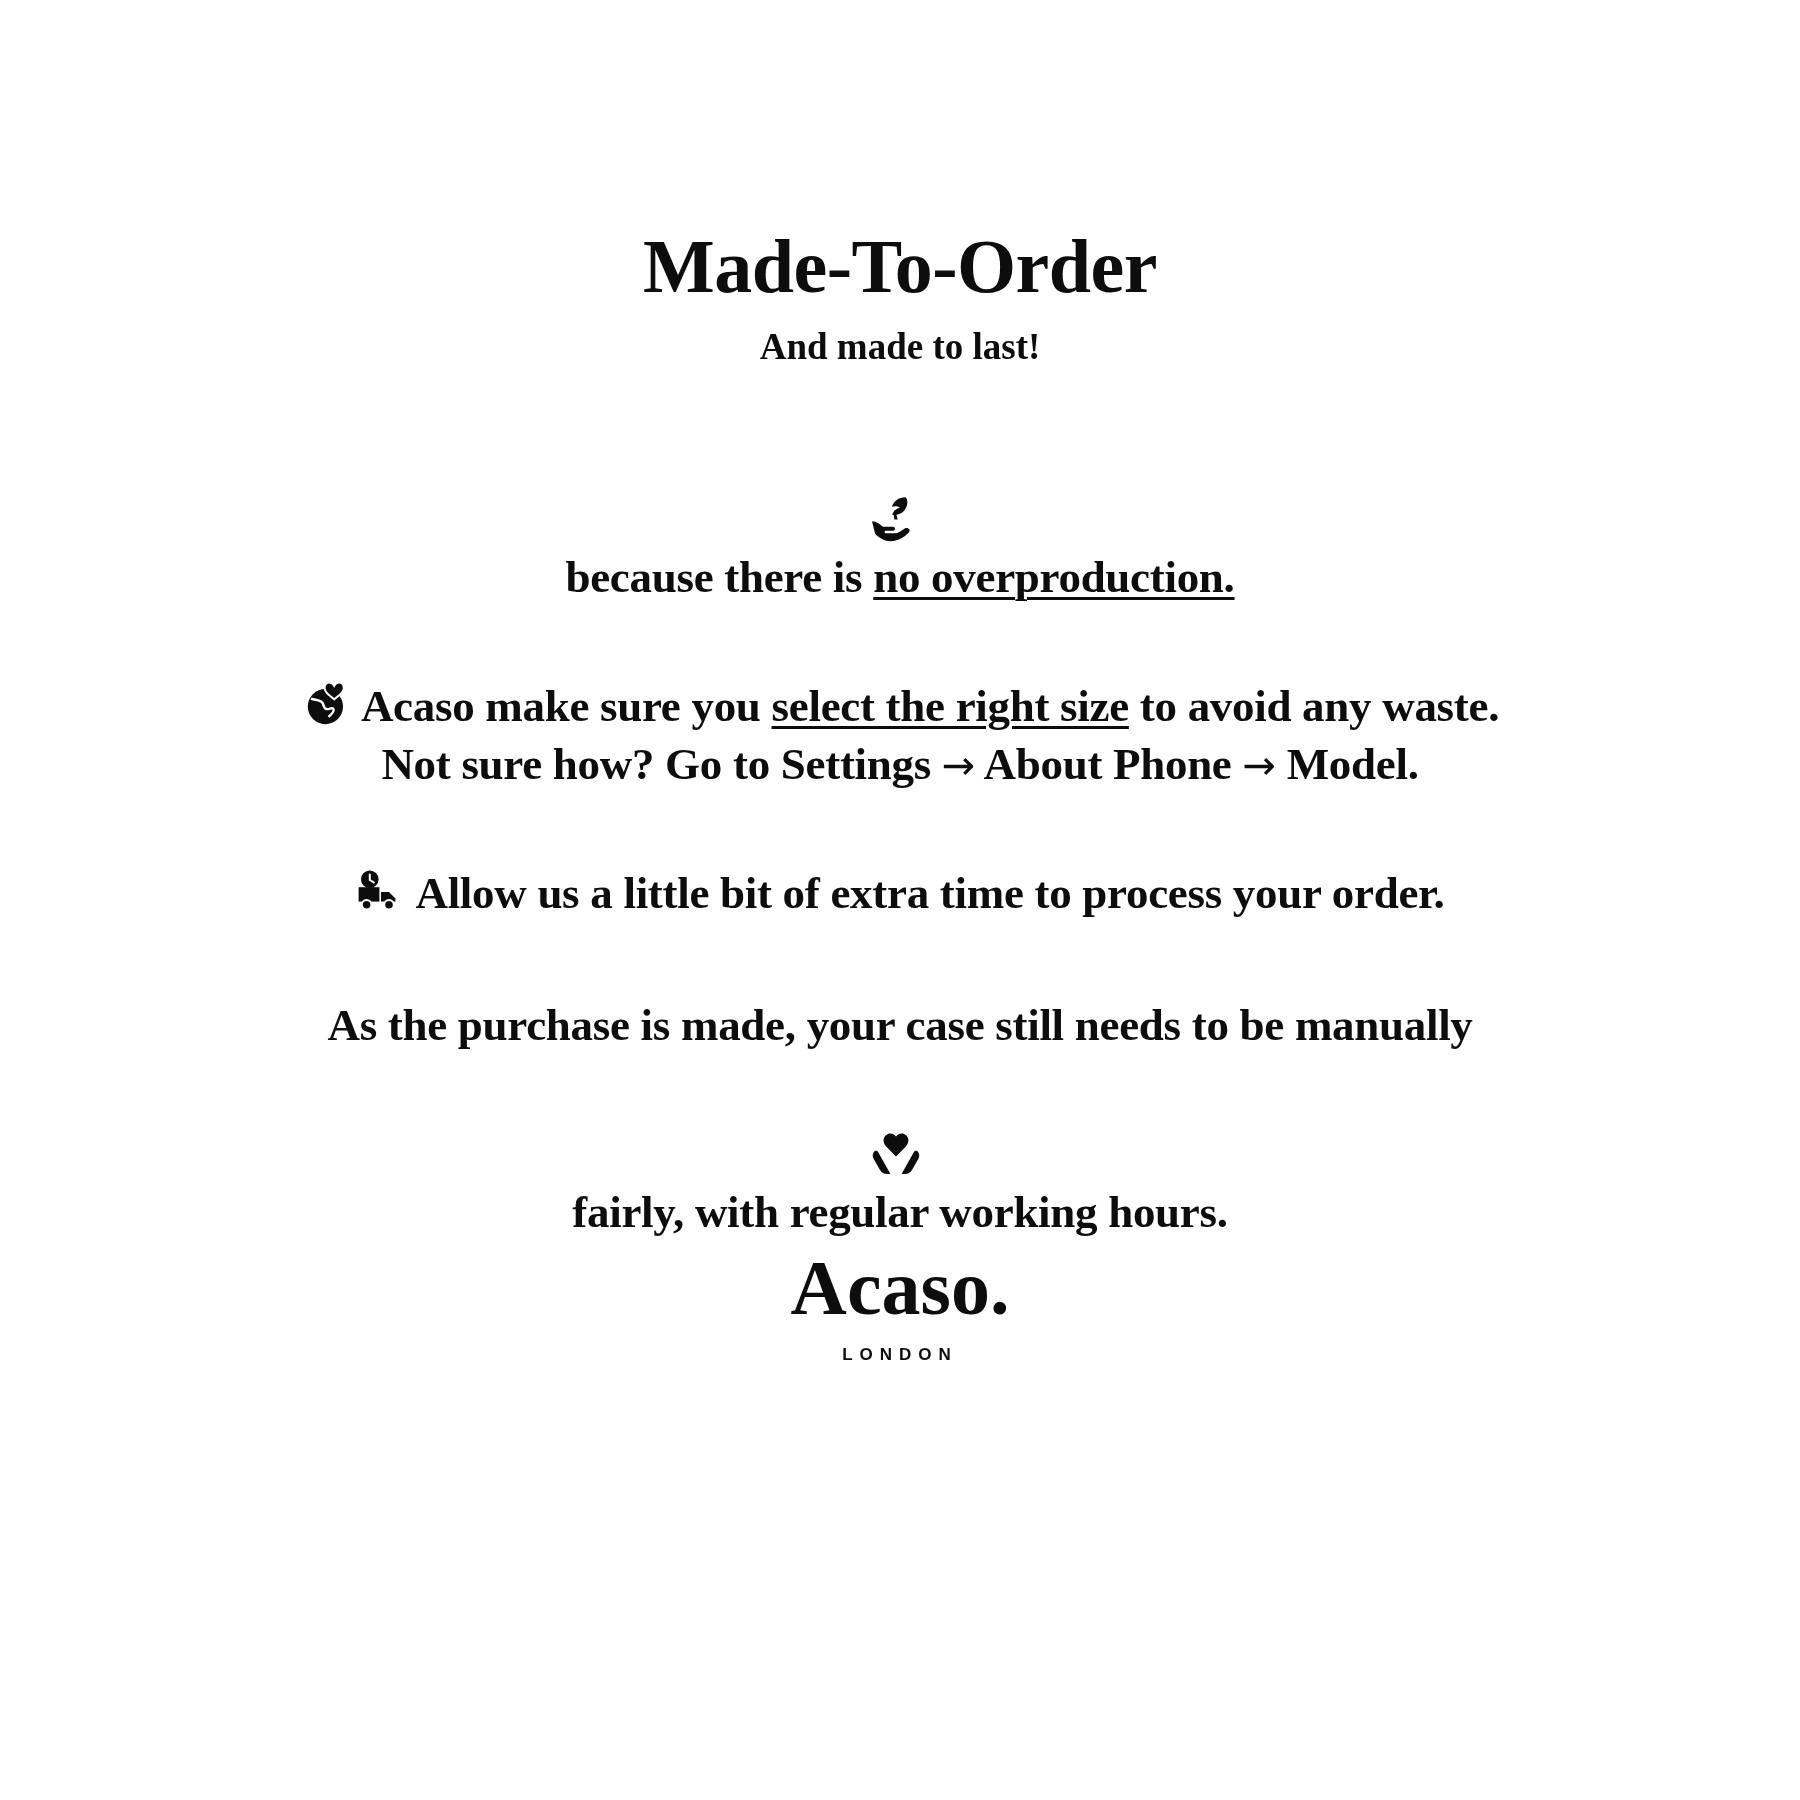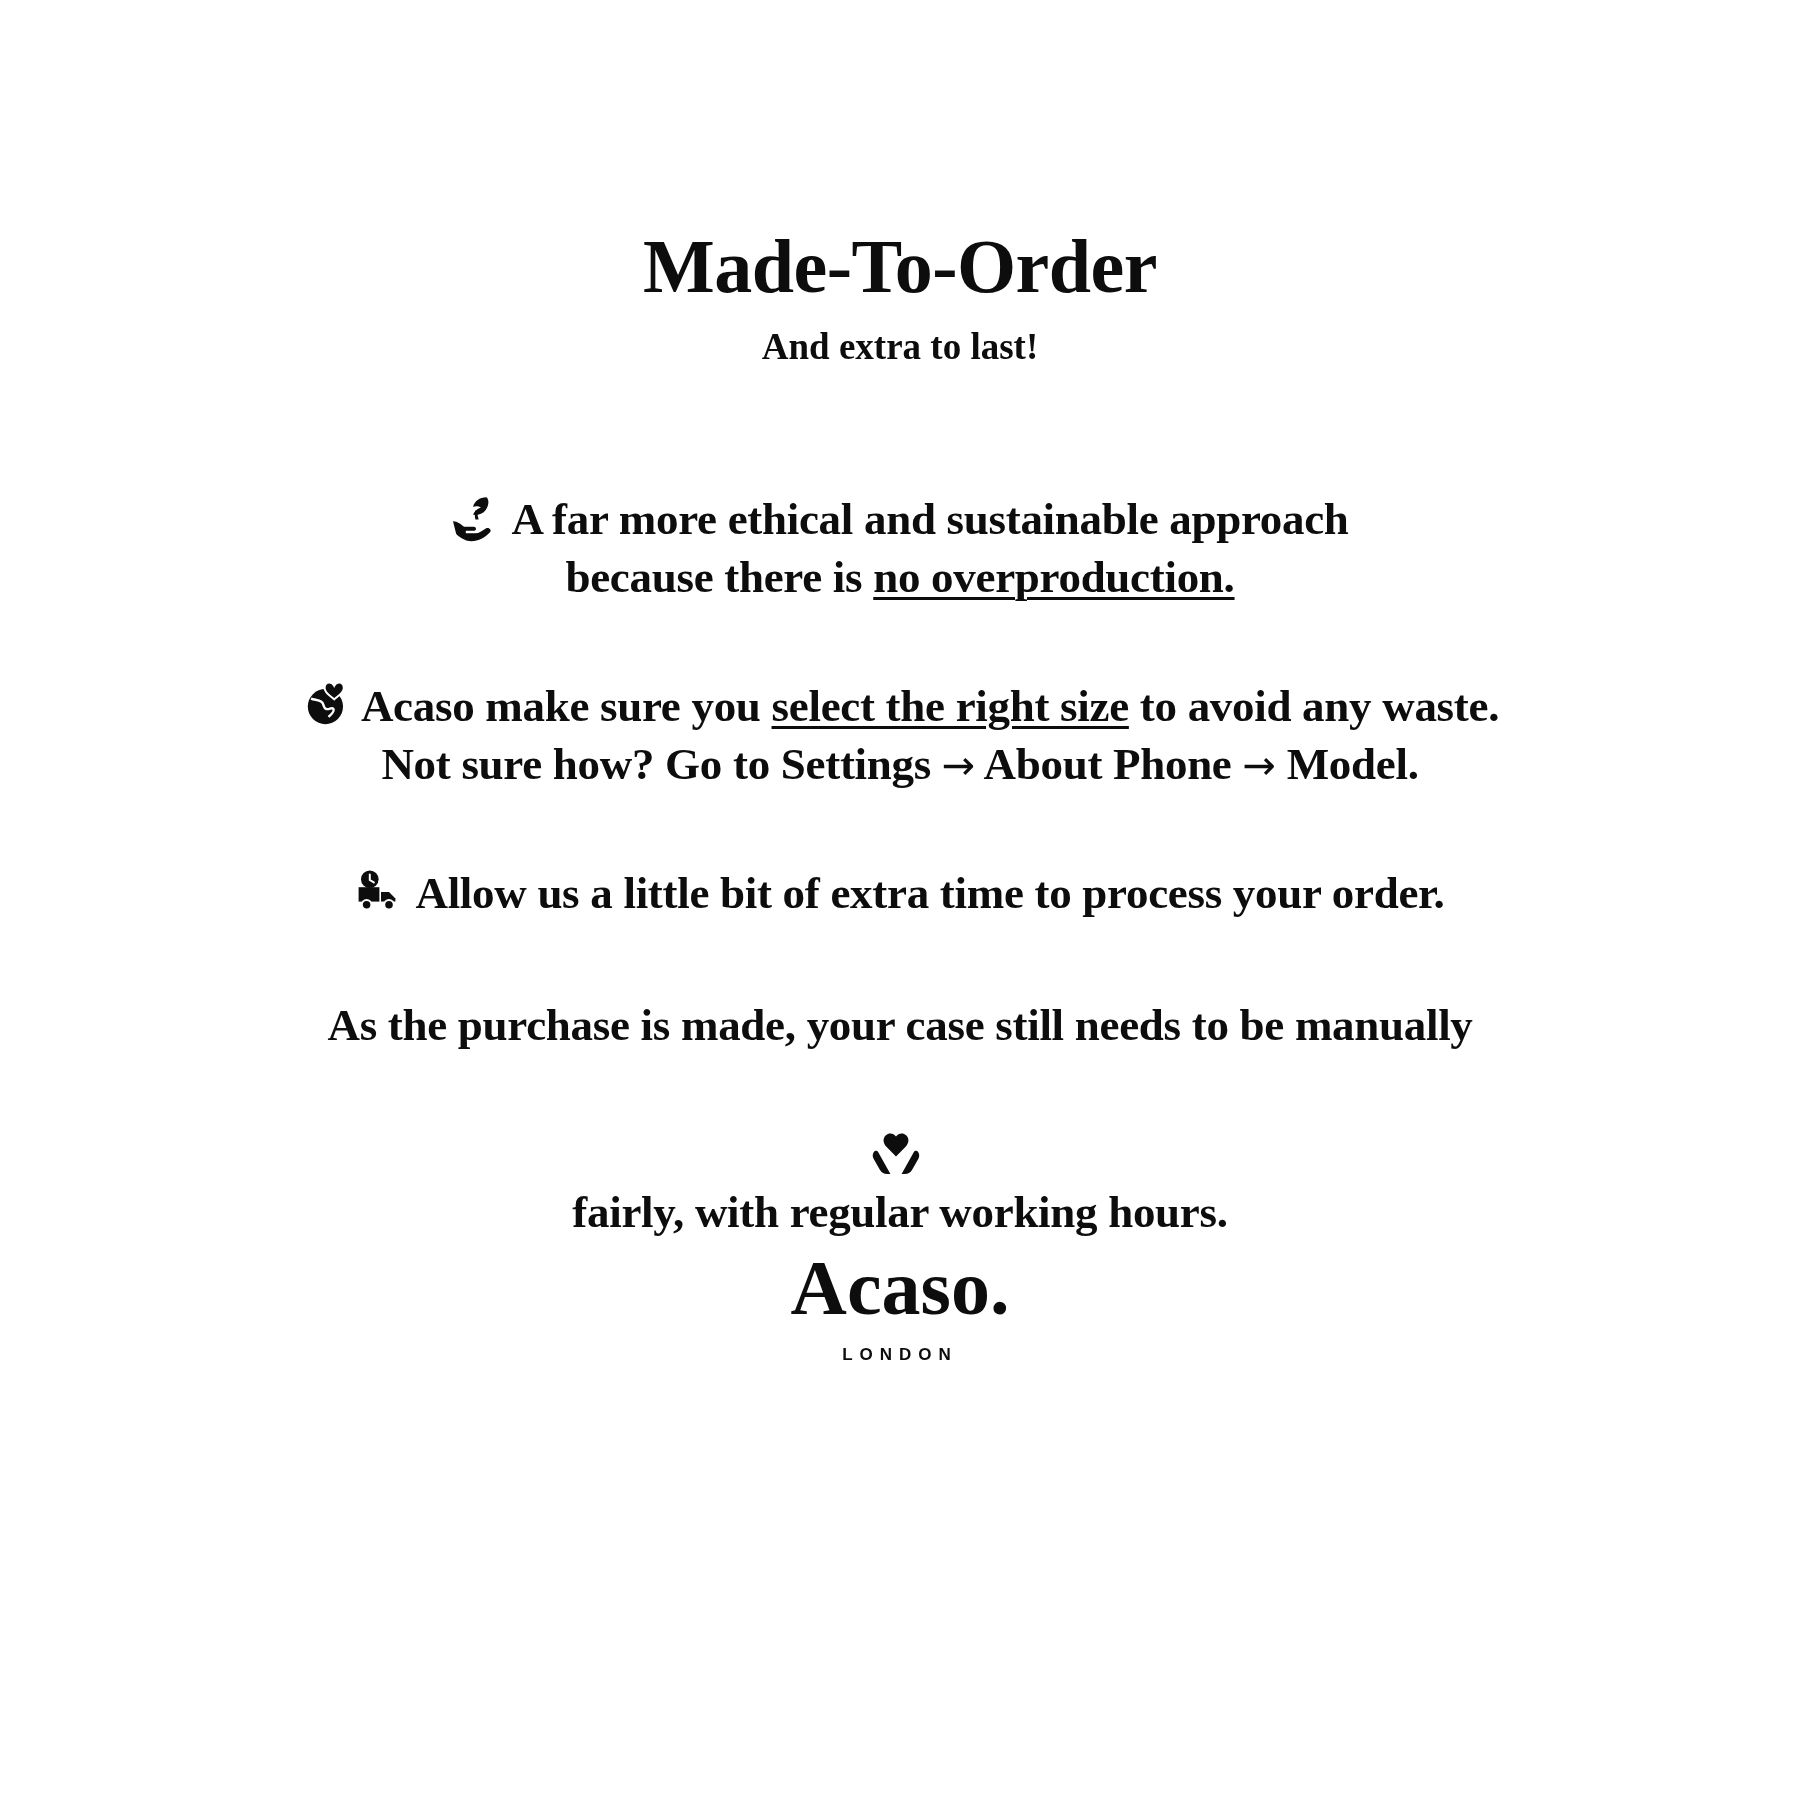--- a/index.html
+++ b/index.html
@@ -107,33 +107,33 @@
     font-weight: bold;
   }
 </style>
 </head>
 <body>
 
 <div class="page">
 
   <div class="header">
     <h1 class="title">Made-To-Order</h1>
-    <p class="subtitle">And extra to last!</p>
+    <p class="subtitle">And made to last!</p>
   </div>
 
   <div class="points">
 
     <div class="point p1">
       <span class="ico">
         <svg viewBox="0 0 64 60" xmlns="http://www.w3.org/2000/svg">
           <path d="M44 4c-9 0-15 5-17 12 3-1 7-1 10 1-4 1-8 4-10 9 7 1 14-2 17-8 3-5 3-11 0-14z" fill="#0d0d0d"></path>
           <path d="M30 20c-1 4-1 8 0 12h4c-1-5-2-9-4-12z" fill="#0d0d0d"></path>
           <path d="M2 34c6 0 10 4 14 7h12c3 0 4 4 1 5H18v3h12c5 0 8-3 13-6 4-2 8 2 5 5-6 6-14 11-23 11-7 0-14-4-19-9L2 34z" fill="#0d0d0d"></path>
         </svg>
-      </span><span>A far more ethical and sustainable approach</span><br>
+      </span><br>
       <span>because there is </span><span class="u">no overproduction.</span>
     </div>
 
     <div class="point p2">
       <span class="ico">
         <svg viewBox="0 0 64 60" xmlns="http://www.w3.org/2000/svg">
           <circle cx="30" cy="32" r="22" fill="#0d0d0d"></circle>
           <path d="M12 22c5 2 9 1 13 4s2 8 6 9 7-3 9 0-3 7-6 10" stroke="#ffffff" stroke-width="3" fill="none"></path>
           <path d="M47 2c-3 0-5 2-6 4-1-2-3-4-6-4-4 0-6 3-6 7 0 6 8 10 12 14 4-4 12-8 12-14 0-4-2-7-6-7z" fill="#0d0d0d" stroke="#ffffff" stroke-width="2.5"></path>
         </svg>

